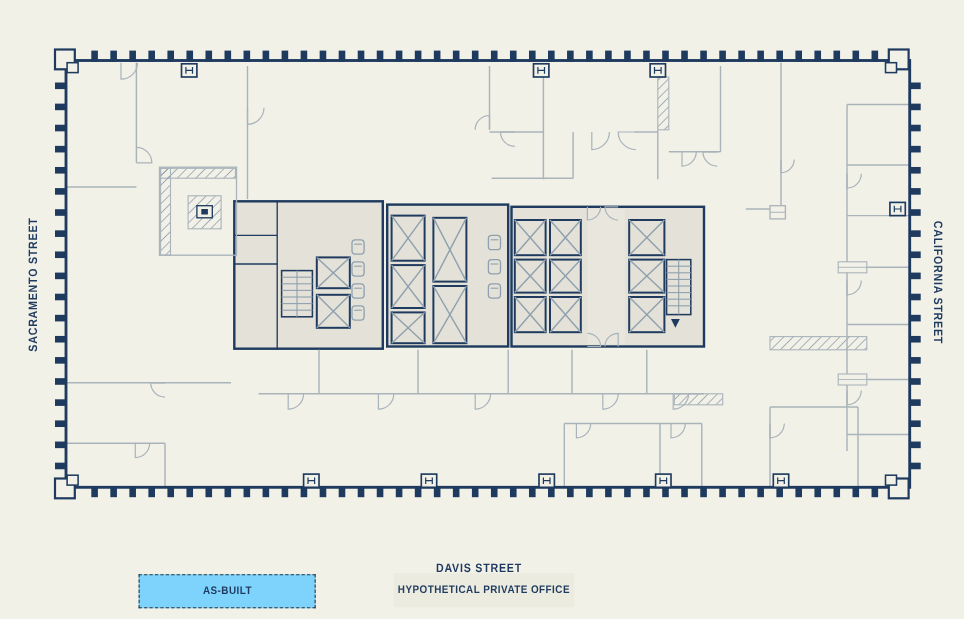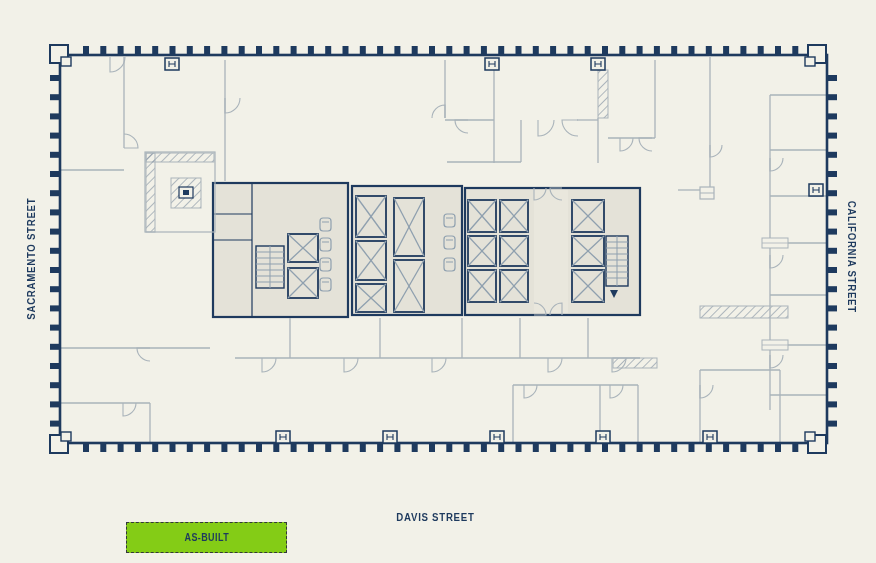--- a/index.html
+++ b/index.html
@@ -9,21 +9,21 @@
   .street{position:absolute;color:#1e3a5e;font-weight:bold;font-size:11px;letter-spacing:.8px;
           white-space:nowrap;text-align:center;}
   .street .lbl{display:inline-block;transform:scaleX(.88);}
   #street-left{left:-44px;top:253px;width:150px;transform:rotate(-90deg);}
   #street-right{left:777px;top:251px;width:150px;transform:rotate(90deg);}
   #street-bottom{left:335px;top:465px;width:200px;margin-top:46px;}
   .btn{position:absolute;display:flex;align-items:center;justify-content:center;
        color:#1e3a5e;font-weight:bold;font-size:10px;letter-spacing:.45px;
        background:#ecebdf;border:none;cursor:pointer;font-family:inherit;padding:0;}
   .btn .lbl{transform:scaleX(.9);white-space:nowrap;}
-  #btn-as-built{left:126px;top:522px;width:161px;height:31px;background:#84cc16;
+  #btn-as-built{left:126px;top:522px;width:161px;height:31px;background:#7dd3fc;
                 border:1.6px dashed #33373b;}
   #btn-private{left:358px;top:521px;width:164px;height:31px;}
   #btn-open{left:590px;top:521px;width:162px;height:31px;}
 </style>
 </head>
 <body>
 
 <div class="stage">
 
   <svg id="plan-svg" width="876" height="563" viewBox="0 0 876 563">
@@ -444,14 +444,17 @@
   <div class="street" id="street-right">
     <span class="lbl">CALIFORNIA STREET</span>
   </div>
   <div class="street" id="street-bottom">
     <span class="lbl">DAVIS STREET</span>
   </div>
 
   <button class="btn" id="btn-as-built">
     <span class="lbl">AS-BUILT</span>
   </button>
+  <button class="btn" id="btn-private">
+    <span class="lbl">HYPOTHETICAL PRIVATE OFFICE</span>
+  </button>
 
 </div>
 
 </body></html>

